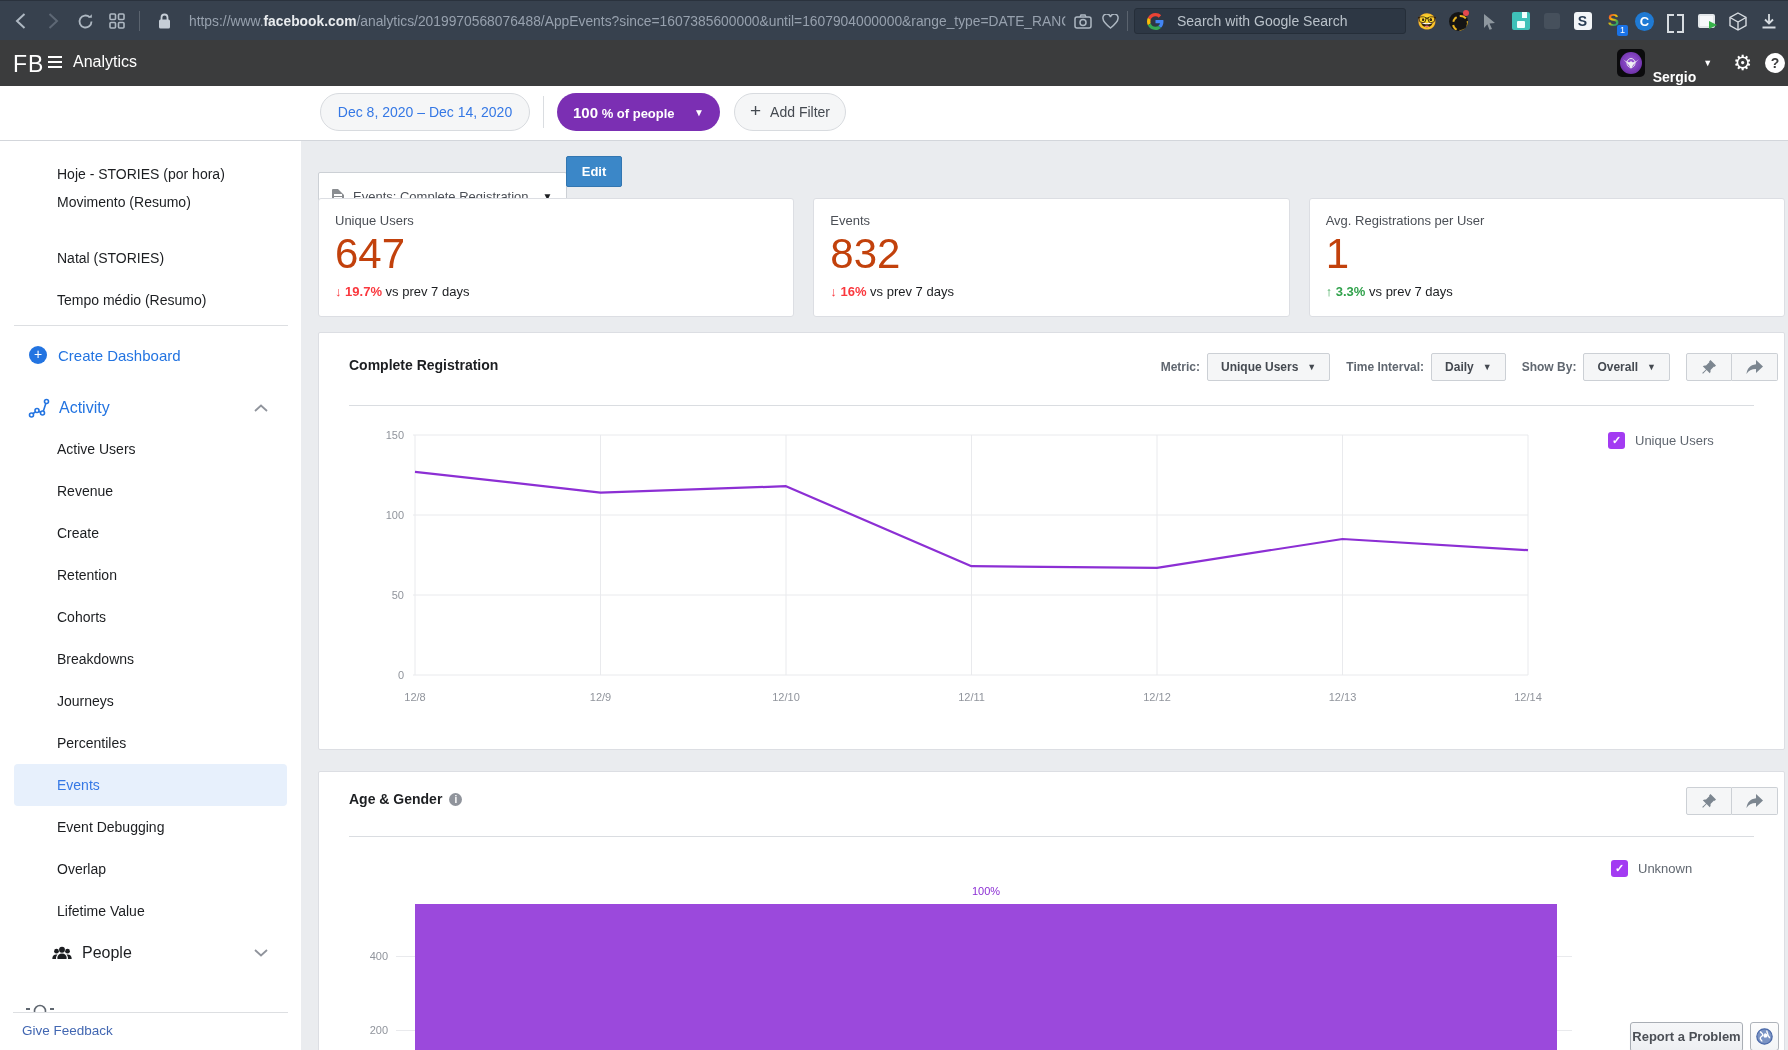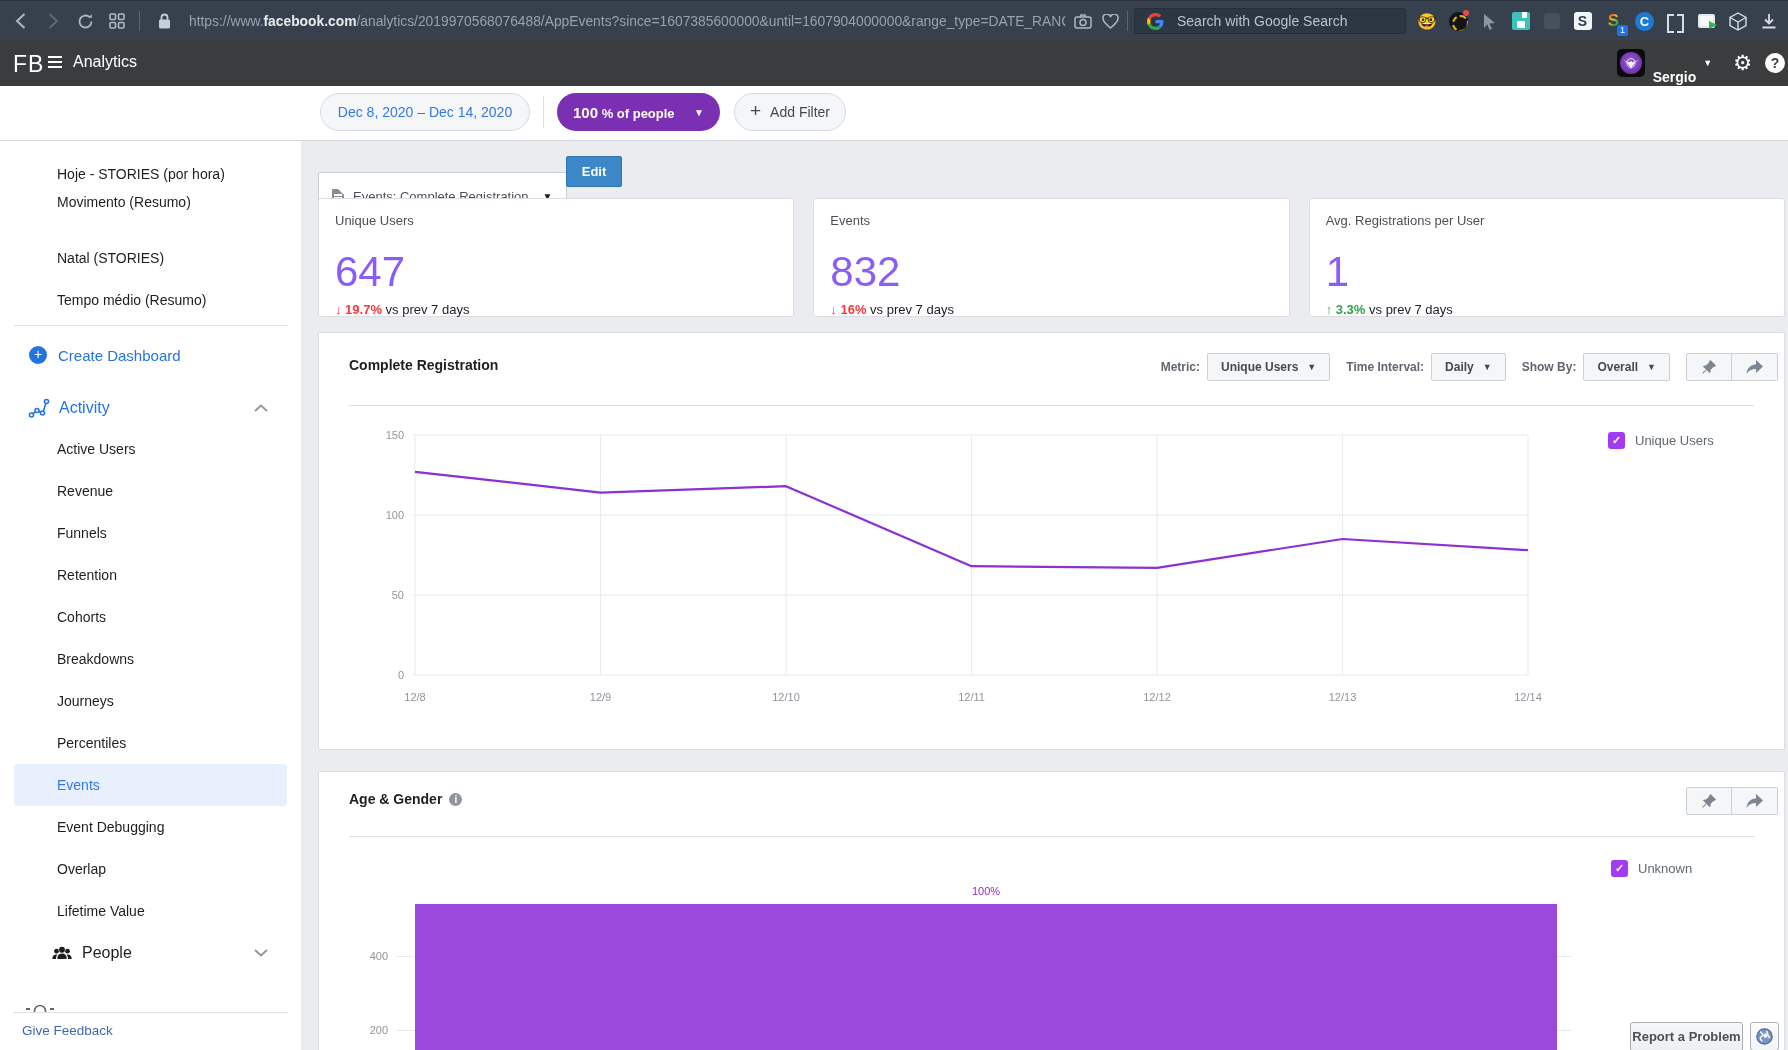--- a/index.html
+++ b/index.html
@@ -86,21 +86,21 @@
   .selector-btn { position:absolute; left:17px; top:15px; height:49px; background:#fff; border:1px solid #CCD0D5; border-radius:2px; display:flex; align-items:center; padding:0 13px; font-size:13px; color:#4B4F56;margin-top:16px; }
   .doc-icon { width:12px; height:15px; background:#8A8D91; border-radius:1px; position:relative; margin-right:9px; }
   .doc-icon:before { content:""; position:absolute; right:0; top:0; border:3px solid #fff; border-left-color:transparent; border-bottom-color:transparent; }
   .doc-icon:after { content:""; position:absolute; left:2px; top:5px; width:8px; height:1.5px; background:#fff; box-shadow:0 3px 0 #fff, 0 6px 0 #fff; }
   .sel-caret { margin-left:14px; font-size:10px; color:#1C1E21; }
   .edit-btn { position:absolute; left:265px; top:15px; width:56px; height:31px; background:#3B87C8; border:1px solid #3276B1; border-radius:2px; color:#ffffff; font-weight:700; font-size:13px; text-align:center; line-height:29px; }
 
   .metric-cards { position:absolute; left:17px; top:57px; width:1467px; height:119px; display:flex; gap:19px; }
   .metric-card { flex:1; background:#fff; border:1px solid #DCDEE3; border-radius:3px; padding:14px 16px; }
   .metric-label { font-size:13px; color:#4B4F56; }
-  .metric-value { font-size:42px; font-weight:400; color:#8b5cf6; margin-top:20px; letter-spacing:0; }
+  .metric-value { font-size:42px; font-weight:400; color:#c2410c; margin-top:2px; letter-spacing:0; }
   .metric-change { font-size:13px; color:#1C1E21; margin-top:6px; }
   .metric-change .chg-down { color:#FA383E; font-weight:700; }
   .metric-change .chg-up { color:#31A24C; font-weight:700; }
   .metric-change .chg-arrow { font-weight:700; font-size:13px; }
 
   .chart-card { left:17px; top:191px; width:1467px; height:418px; }
   .age-card   { left:17px; top:630px; width:1467px; height:440px; }
   .card-title { position:absolute; left:30px; font-size:14px; font-weight:700; color:#1C1E21; }
   .hdr-divider { position:absolute; left:30px; right:30px; height:1px; background:#DADDE1; }
   .controls { position:absolute; right:6px; top:20px; height:28px; display:flex; align-items:center; }
@@ -299,21 +299,21 @@
       <span class="sec-label">Activity</span>
       <span class="sb-chevron">
         <svg width="14" height="8" viewBox="0 0 14 8" fill="none" stroke="#90949C" stroke-width="1.8">
             <path d="M1 7 7 1.5 13 7"></path>
           </svg>
       </span>
     </div>
     <div id="sb-activity-items">
         <div class="sb-item" style="top: 287px;">Active Users</div>
         <div class="sb-item" style="top: 329px;">Revenue</div>
-        <div class="sb-item" style="top: 371px;">Funnels</div>
+        <div class="sb-item" style="top: 371px;">Create</div>
         <div class="sb-item" style="top: 413px;">Retention</div>
         <div class="sb-item" style="top: 455px;">Cohorts</div>
         <div class="sb-item" style="top: 497px;">Breakdowns</div>
         <div class="sb-item" style="top: 539px;">Journeys</div>
         <div class="sb-item" style="top: 581px;">Percentiles</div>
         <div class="sb-item selected" style="top: 623px;">Events</div>
         <div class="sb-item" style="top: 665px;">Event Debugging</div>
         <div class="sb-item" style="top: 707px;">Overlap</div>
         <div class="sb-item" style="top: 749px;">Lifetime Value</div>
       </div>

